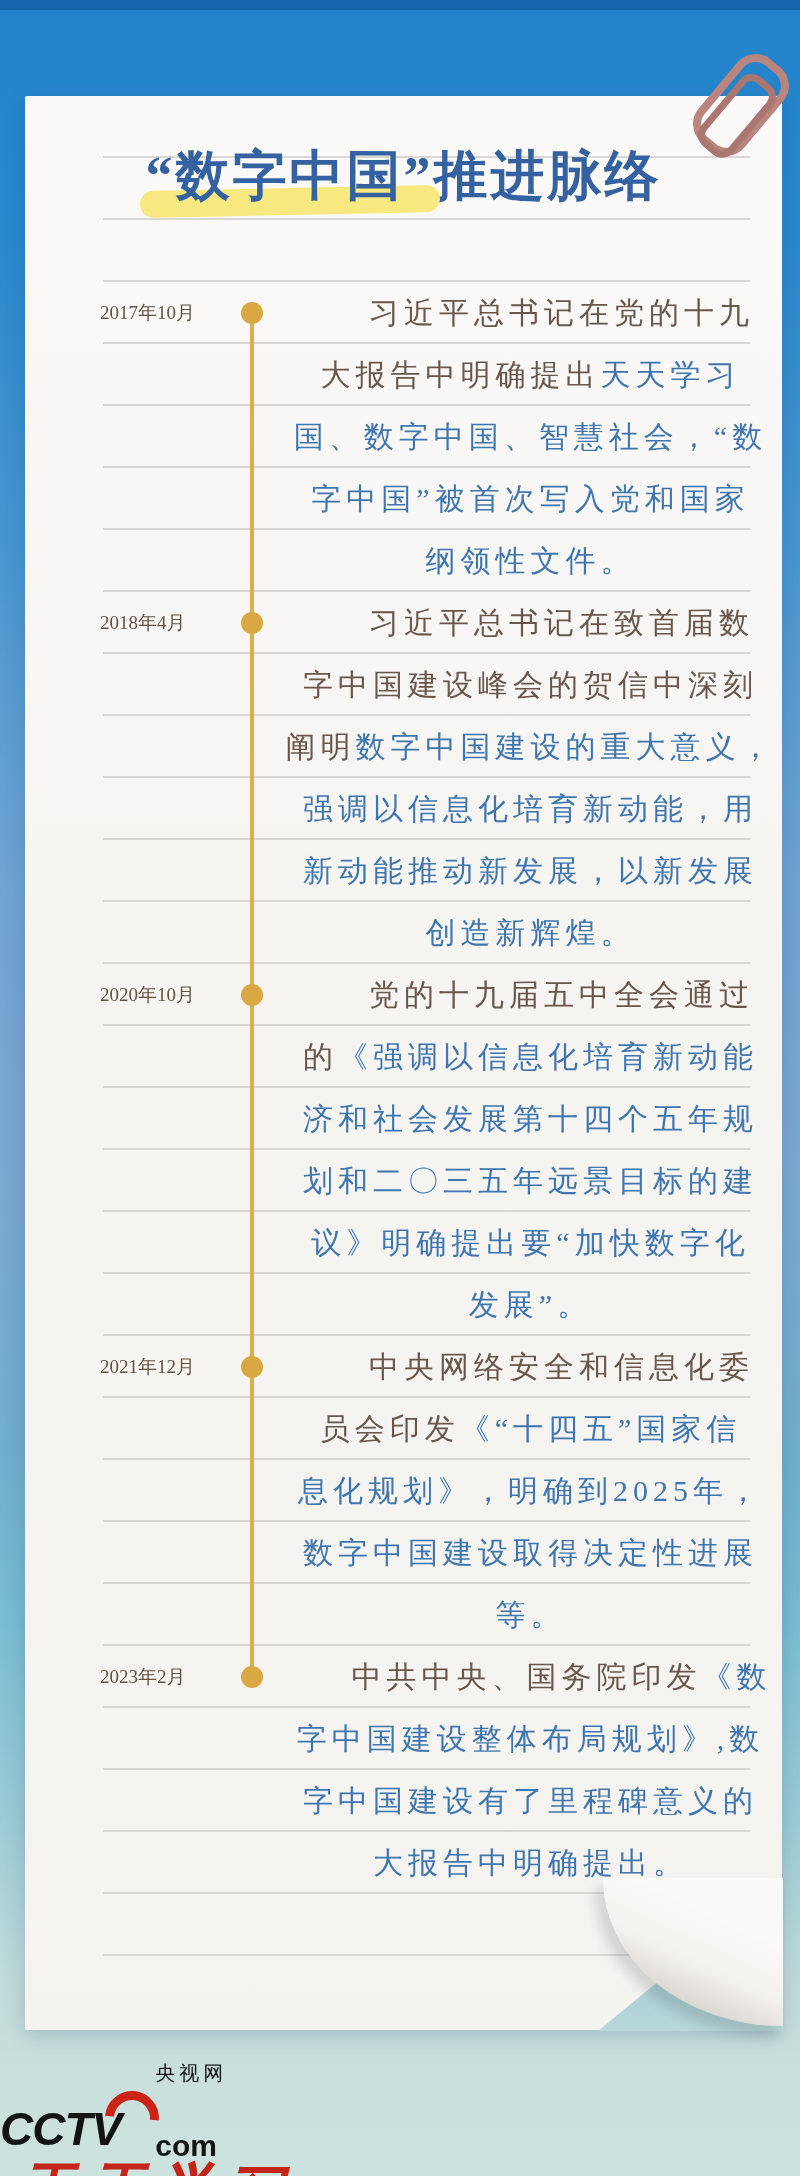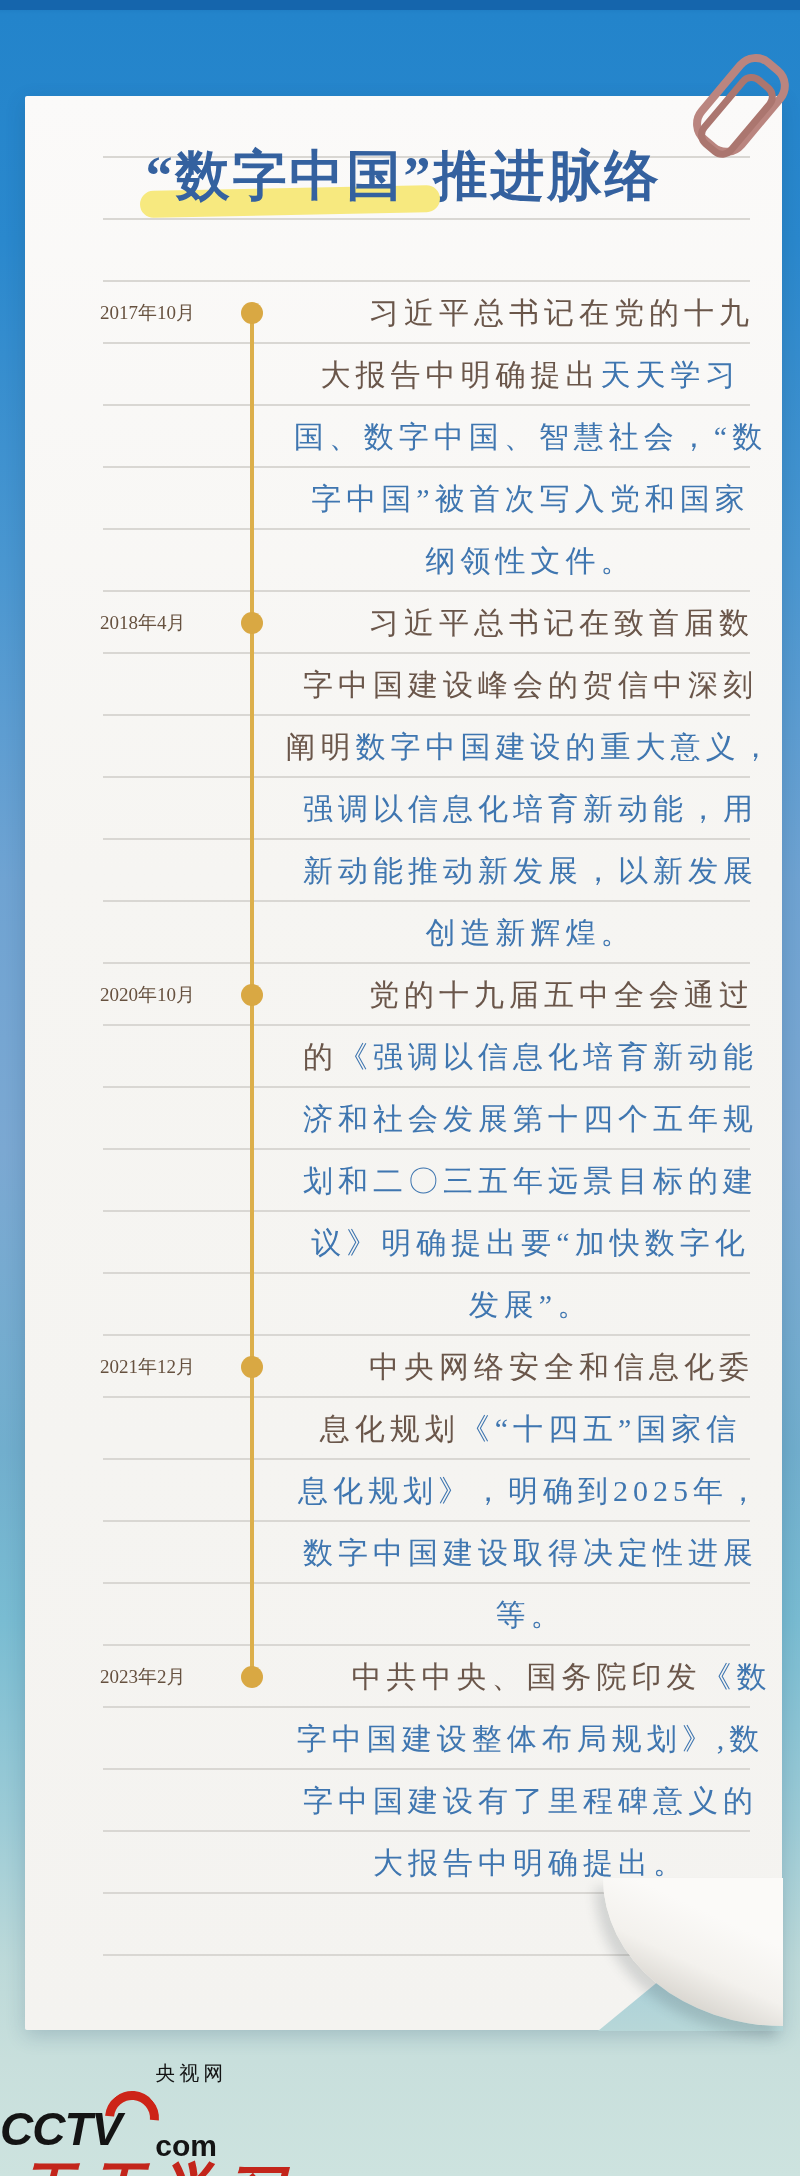--- a/index.html
+++ b/index.html
@@ -99,21 +99,21 @@
             <div class="pline"><span class="seg-em">划和二〇三五年远景目标的建</span></div>
             <div class="pline"><span class="seg-em">议》明确提出要“加快数字化</span></div>
             <div class="pline"><span class="seg-em">发展”。</span></div>
           </div>
         </div>
         <div class="entry" style="top: 1054px;">
           <div class="date">2021年12月</div>
           <div class="dot"></div>
           <div class="plines">
             <div class="pline first"><span class="seg-plain">中央网络安全和信息化委</span></div>
-            <div class="pline"><span class="seg-plain">息化规划</span><span class="seg-em">《“十四五”国家信</span></div>
+            <div class="pline"><span class="seg-plain">员会印发</span><span class="seg-em">《“十四五”国家信</span></div>
             <div class="pline"><span class="seg-em">息化规划》，明确到2025年，</span></div>
             <div class="pline"><span class="seg-em">数字中国建设取得决定性进展</span></div>
             <div class="pline"><span class="seg-em">等。</span></div>
           </div>
         </div>
         <div class="entry" style="top: 1364px;">
           <div class="date">2023年2月</div>
           <div class="dot"></div>
           <div class="plines">
             <div class="pline first"><span class="seg-plain">中共中央、国务院印发</span><span class="seg-em">《数</span></div>

